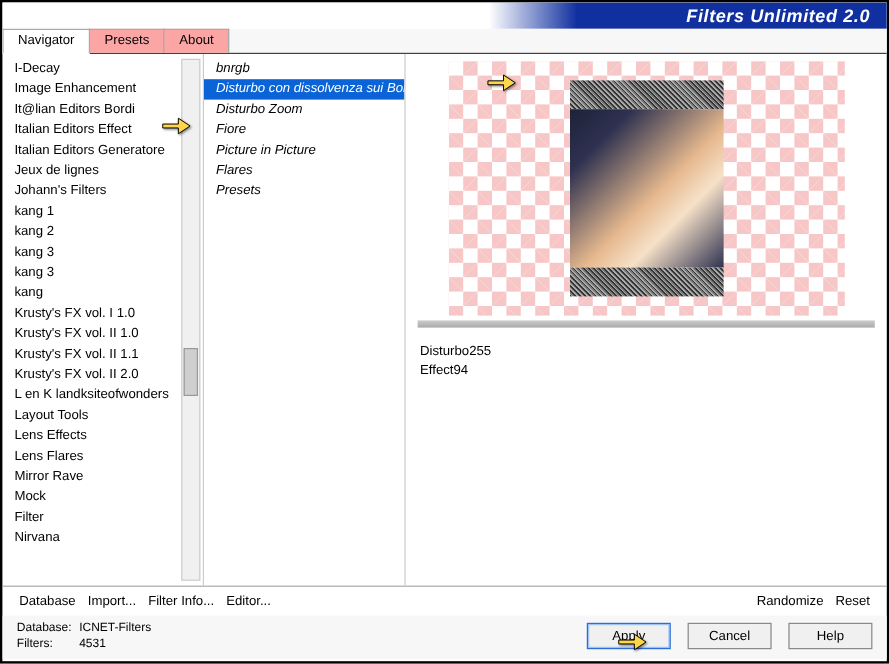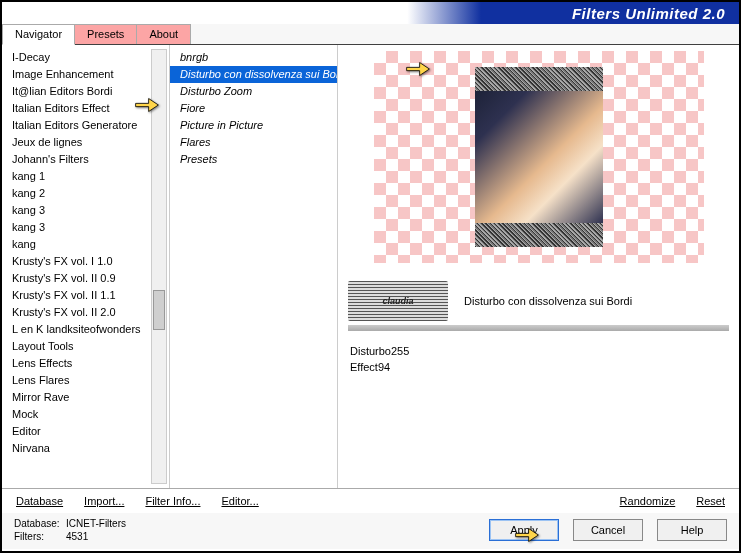--- a/index.html
+++ b/index.html
@@ -30,21 +30,21 @@
   .preview-inner { width: 128px; height: 180px; position: relative; }
   .preview-center { position: absolute; left: 0; right: 0; top: 24px; bottom: 24px; background: linear-gradient(135deg, #1d2238 0%, #2e3150 20%, #e6b98e 55%, #f6e1c8 70%, #2e3150 100%); }
   .preview-noise { position: absolute; left: 0; right: 0; height: 24px; background: repeating-linear-gradient(45deg,#333 0 1px,#aaa 1px 2px,#777 2px 3px); }
   .preview-noise.top { top: 0; }
   .preview-noise.bot { bottom: 0; }
   .filter-title-row { display: flex; align-items: center; margin-top: 18px; gap: 8px; }
   .watermark { width: 100px; height: 40px; background: repeating-linear-gradient(0deg,#555 0 1px,#ddd 1px 3px); border-radius: 2px; display:flex; align-items:center; justify-content:center; font-size:9px; font-style:italic; font-weight:bold; color:#222;}
   .filter-title { flex: 1; font-size: 11px; padding-left: 8px; }
   .slider-sep { height: 6px; background: linear-gradient(#ccc,#aaa); margin: 4px 0 12px 0; }
   .param-row { display: flex; padding: 2px 2px; font-size: 11px; }
-  .toolbar { display: flex; gap: 21px; padding: 6px 14px; border-top: 1px solid #aaa; text-decoration: underline; }
+  .toolbar { display: flex; gap: 10px; padding: 6px 14px; border-top: 1px solid #aaa; }
   .tool-link { font-size: 11px; cursor: default; }
   .toolbar .spacer { flex: 1; }
   .footer { display: flex; align-items: center; padding: 4px 12px 6px 12px; gap: 14px; background: #f7f7f7; }
   .meta { font-size: 10px; line-height: 13px; }
   .meta-label { display: inline-block; width: 52px; }
   .btn { min-width: 70px; height: 22px; font-size: 11px; background: #f0f0f0; border: 1px solid #888; cursor: default; }
   .btn.primary { border: 1px solid #2a6fd6; box-shadow: 0 0 0 1px #9cc3f3 inset; }
   .pointer { position: absolute; width: 26px; height: 20px; z-index: 50; pointer-events: none; }
   .pointer svg { width: 100%; height: 100%; filter: drop-shadow(1px 1px 1px rgba(0,0,0,.5)); }
   .pointer.p1 { left: 132px; top: 93px; }
@@ -72,30 +72,30 @@
       <div class="list-item">Italian Editors Effect</div>
       <div class="list-item">Italian Editors Generatore</div>
       <div class="list-item">Jeux de lignes</div>
       <div class="list-item">Johann's Filters</div>
       <div class="list-item">kang 1</div>
       <div class="list-item">kang 2</div>
       <div class="list-item">kang 3</div>
       <div class="list-item">kang 3</div>
       <div class="list-item">kang</div>
       <div class="list-item">Krusty's FX vol. I 1.0</div>
-      <div class="list-item">Krusty's FX vol. II 0.9</div>
+      <div class="list-item">Krusty's FX vol. II 1.0</div>
       <div class="list-item">Krusty's FX vol. II 1.1</div>
       <div class="list-item">Krusty's FX vol. II 2.0</div>
       <div class="list-item">L en K landksiteofwonders</div>
       <div class="list-item">Layout Tools</div>
       <div class="list-item">Lens Effects</div>
       <div class="list-item">Lens Flares</div>
       <div class="list-item">Mirror Rave</div>
       <div class="list-item">Mock</div>
-      <div class="list-item">Editor</div>
+      <div class="list-item">Filter</div>
       <div class="list-item">Nirvana</div>
       <div class="scroll-stub">
         <div class="scroll-thumb"></div>
       </div>
   </div>
   <div class="col list2" id="filt-list">
       <div class="list-item">bnrgb</div>
       <div class="list-item selected">Disturbo con dissolvenza sui Bordi</div>
       <div class="list-item">Disturbo Zoom</div>
       <div class="list-item">Fiore</div>
@@ -103,26 +103,20 @@
       <div class="list-item">Flares</div>
       <div class="list-item">Presets</div>
     </div>
   <div class="right">
     <div class="preview">
       <div class="preview-inner">
         <div class="preview-noise top"></div>
         <div class="preview-center"></div>
         <div class="preview-noise bot"></div>
       </div>
-    </div>
-    <div class="filter-title-row">
-      <div class="watermark">
-          <span>claudia</span>
-        </div>
-      <div class="filter-title">Disturbo con dissolvenza sui Bordi</div>
     </div>
     <div class="slider-sep"></div>
     <div id="params">
         <div class="param-row">
           <span>Disturbo</span>
           <span>255</span>
         </div>
         <div class="param-row">
           <span>Effect</span>
           <span>94</span>

